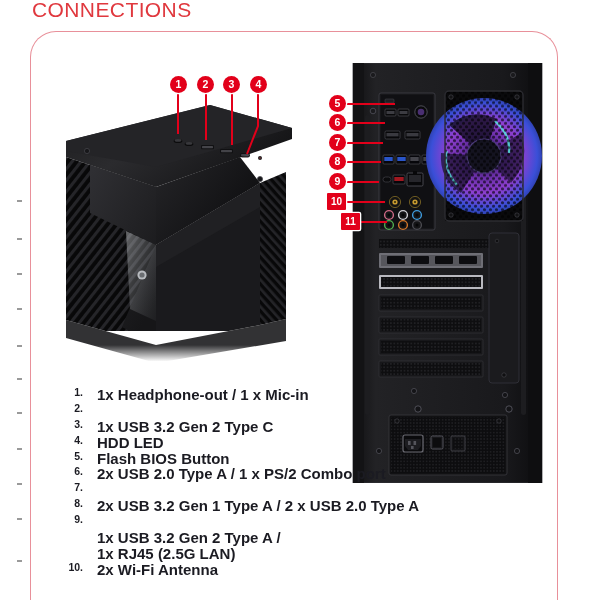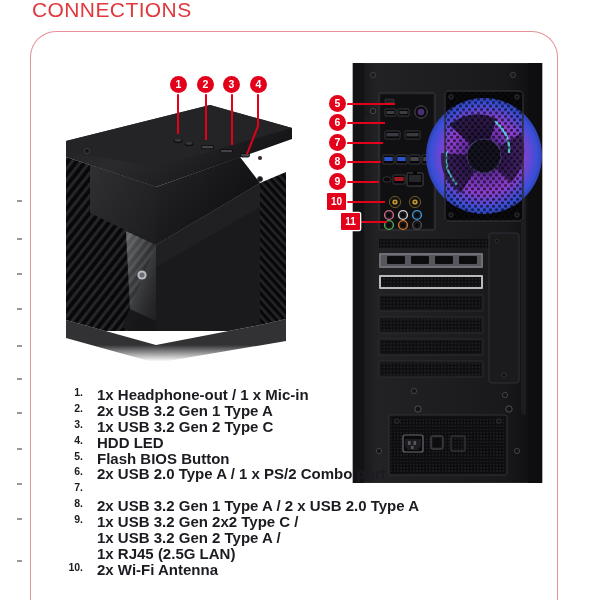--- a/index.html
+++ b/index.html
@@ -365,21 +365,20 @@
   <div class="badge wide" style="left:327px;top:193px;">10</div>
   <div class="badge wide" style="left:341px;top:213px;">11</div>
 
   <div class="legend" id="legend">
       <div class="lrow">
         <span class="lnum">1.</span>
         <span class="ltxt">1x Headphone-out / 1 x Mic-in</span>
       </div>
       <div class="lrow">
         <span class="lnum">2.</span>
-        <span class="ltxt">2x USB 3.2 Gen 1 Type A</span>
       </div>
       <div class="lrow">
         <span class="lnum">3.</span>
         <span class="ltxt">1x USB 3.2 Gen 2 Type C</span>
       </div>
       <div class="lrow">
         <span class="lnum">4.</span>
         <span class="ltxt">HDD LED</span>
       </div>
       <div class="lrow">
@@ -392,21 +391,20 @@
       </div>
       <div class="lrow">
         <span class="lnum">7.</span>
       </div>
       <div class="lrow">
         <span class="lnum">8.</span>
         <span class="ltxt">2x USB 3.2 Gen 1 Type A / 2 x USB 2.0 Type A</span>
       </div>
       <div class="lrow">
         <span class="lnum">9.</span>
-        <span class="ltxt">1x USB 3.2 Gen 2x2 Type C /</span>
       </div>
       <div class="lrow cont">
         <span class="ltxt">1x USB 3.2 Gen 2  Type A /</span>
       </div>
       <div class="lrow cont">
         <span class="ltxt">1x RJ45 (2.5G LAN)</span>
       </div>
       <div class="lrow">
         <span class="lnum">10.</span>
         <span class="ltxt">2x Wi-Fi Antenna</span>

